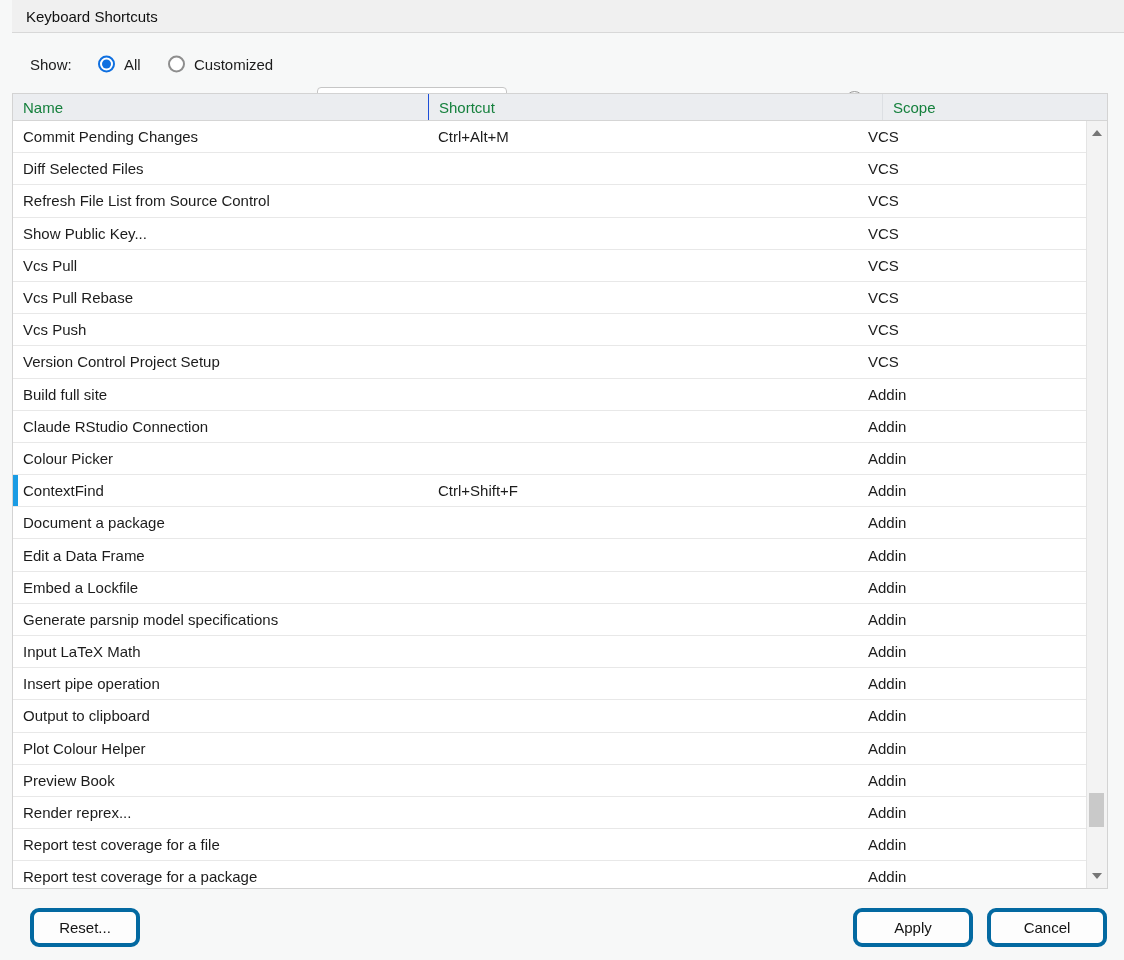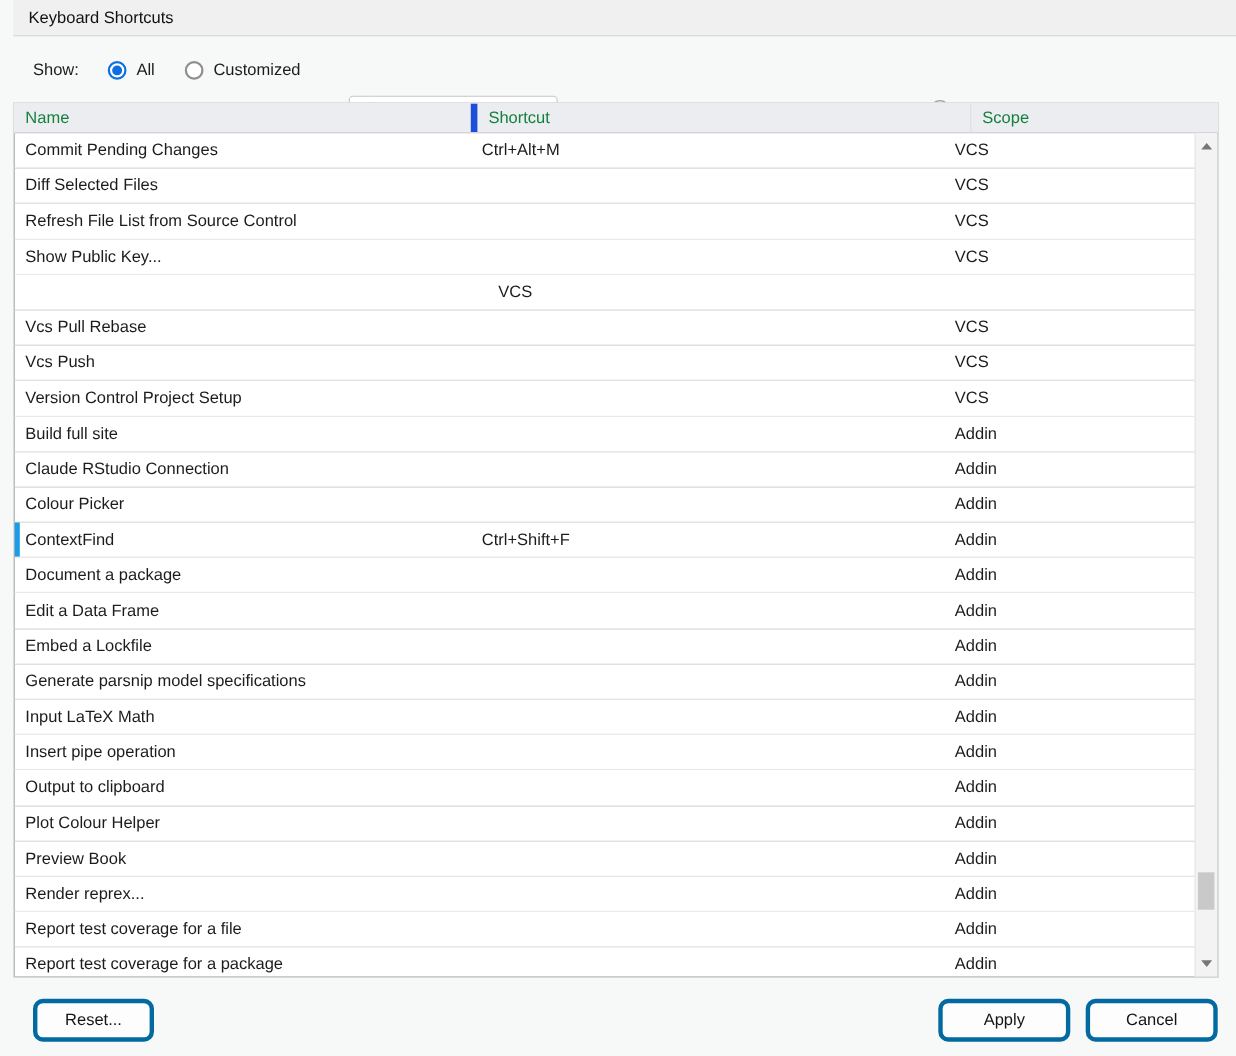--- a/index.html
+++ b/index.html
@@ -38,21 +38,21 @@
   .help-icon{width:19px;height:19px;border-radius:50%;border:1.5px solid #9c9c9c;color:#8f8f8f;
              display:flex;align-items:center;justify-content:center;font-size:13px;box-sizing:border-box;}
   .help-link{color:var(--link-blue,#2a29b2);font-size:16px;text-decoration:none;cursor:pointer;}
 
   
   .table{position:absolute;left:12px;top:93px;width:1096px;height:796px;background:#fff;
          border:1px solid #d3d3d3;box-sizing:border-box;overflow:hidden;}
   .thead{display:flex;height:27px;background:#ebedf0;border-bottom:1px solid #d5d5d5;box-sizing:border-box;}
   .th{font-size:15px;color:#15803d;display:flex;align-items:center;padding-left:10px;box-sizing:border-box;}
   .th-name{width:415px;}
-  .th-shortcut{width:430px;border-left:6px solid #1d4ed8;}
+  .th-shortcut{width:430px;border-left:1px solid #1d4ed8;}
   .th-scope{flex:1;border-left:1px solid #dcdfe3;margin-left:24px;}
   .tbody{position:absolute;left:0;top:27px;right:0;bottom:0;overflow:hidden;background:#404040;}
   .row{display:flex;height:32.2px;border-bottom:1px solid #e8e8e8;box-sizing:border-box;
        position:relative;background:#fff;cursor:default;}
   .cell{font-size:15px;display:flex;align-items:center;padding-left:10px;box-sizing:border-box;
         color:#1c1c1c;white-space:nowrap;overflow:hidden;}
   .c-name{width:415px;}
   .c-shortcut{width:430px;}
   .c-scope{flex:1;}
   .row.selected::before{content:"";position:absolute;left:0;top:0;bottom:0;width:5px;
@@ -131,20 +131,21 @@
           <div class="cell c-name">Refresh File List from Source Control</div>
           <div class="cell c-shortcut"></div>
           <div class="cell c-scope">VCS</div>
         </div>
         <div class="row">
           <div class="cell c-name">Show Public Key...</div>
           <div class="cell c-shortcut"></div>
           <div class="cell c-scope">VCS</div>
         </div>
         <div class="row">
+          <div class="cell c-name">Vcs Pull</div>
           <div class="cell c-shortcut"></div>
           <div class="cell c-scope">VCS</div>
         </div>
         <div class="row">
           <div class="cell c-name">Vcs Pull Rebase</div>
           <div class="cell c-shortcut"></div>
           <div class="cell c-scope">VCS</div>
         </div>
         <div class="row">
           <div class="cell c-name">Vcs Push</div>

